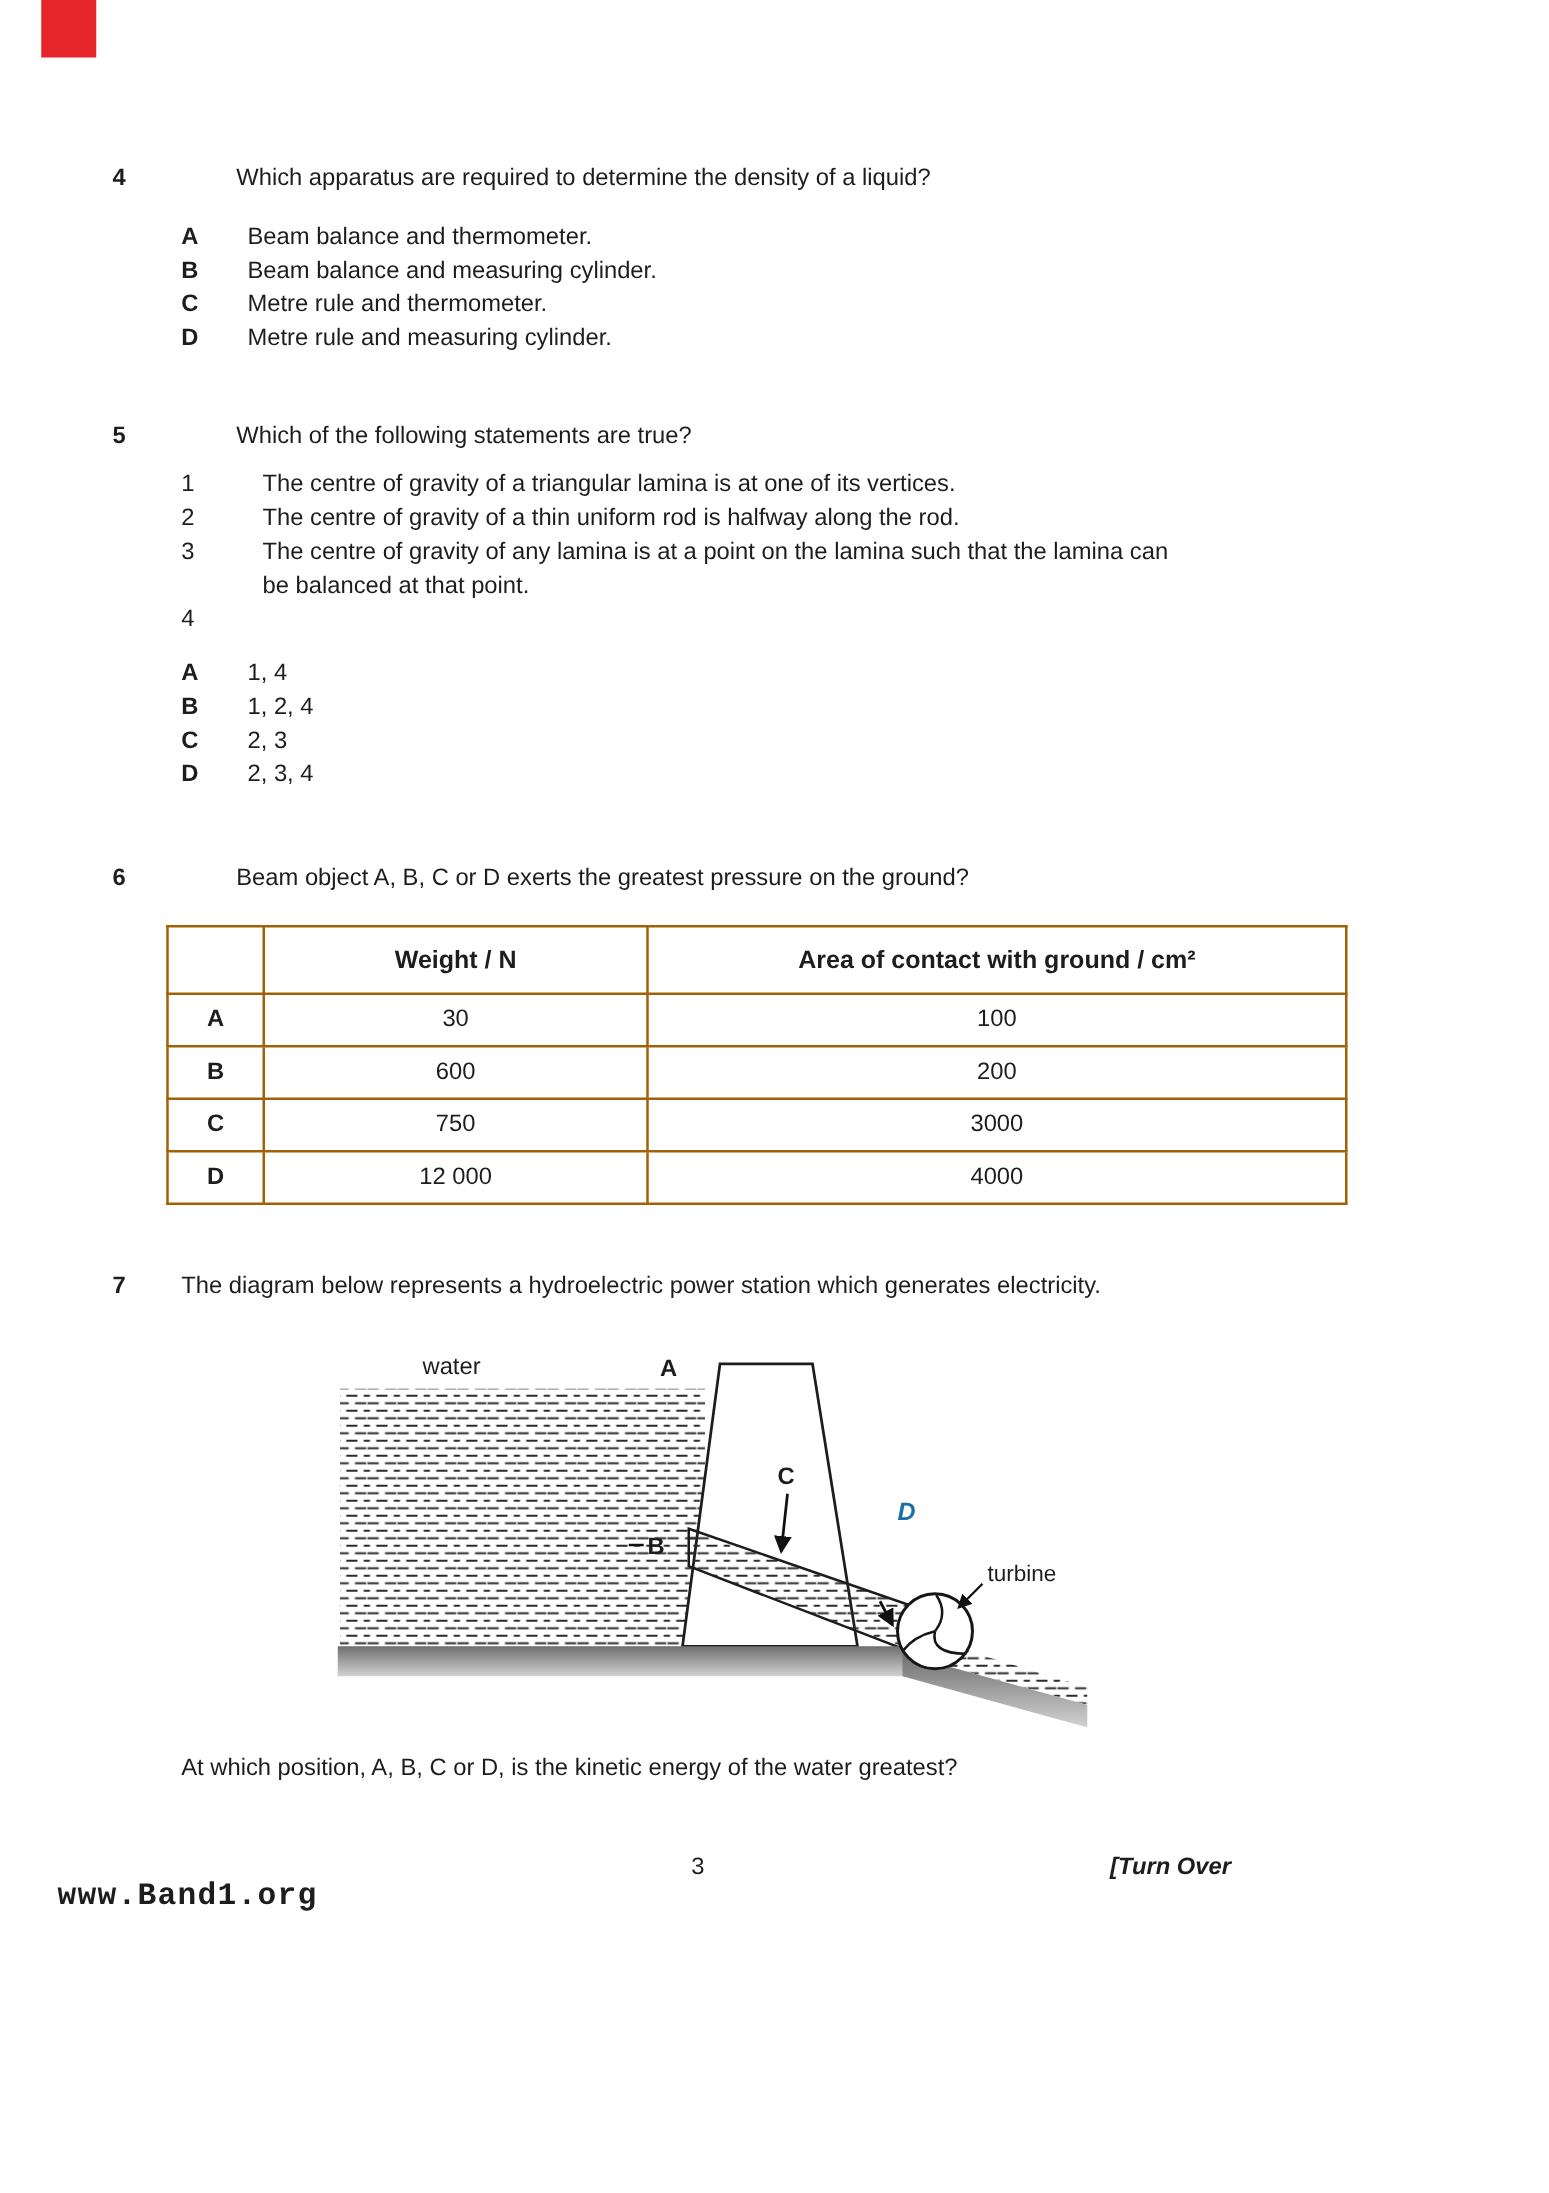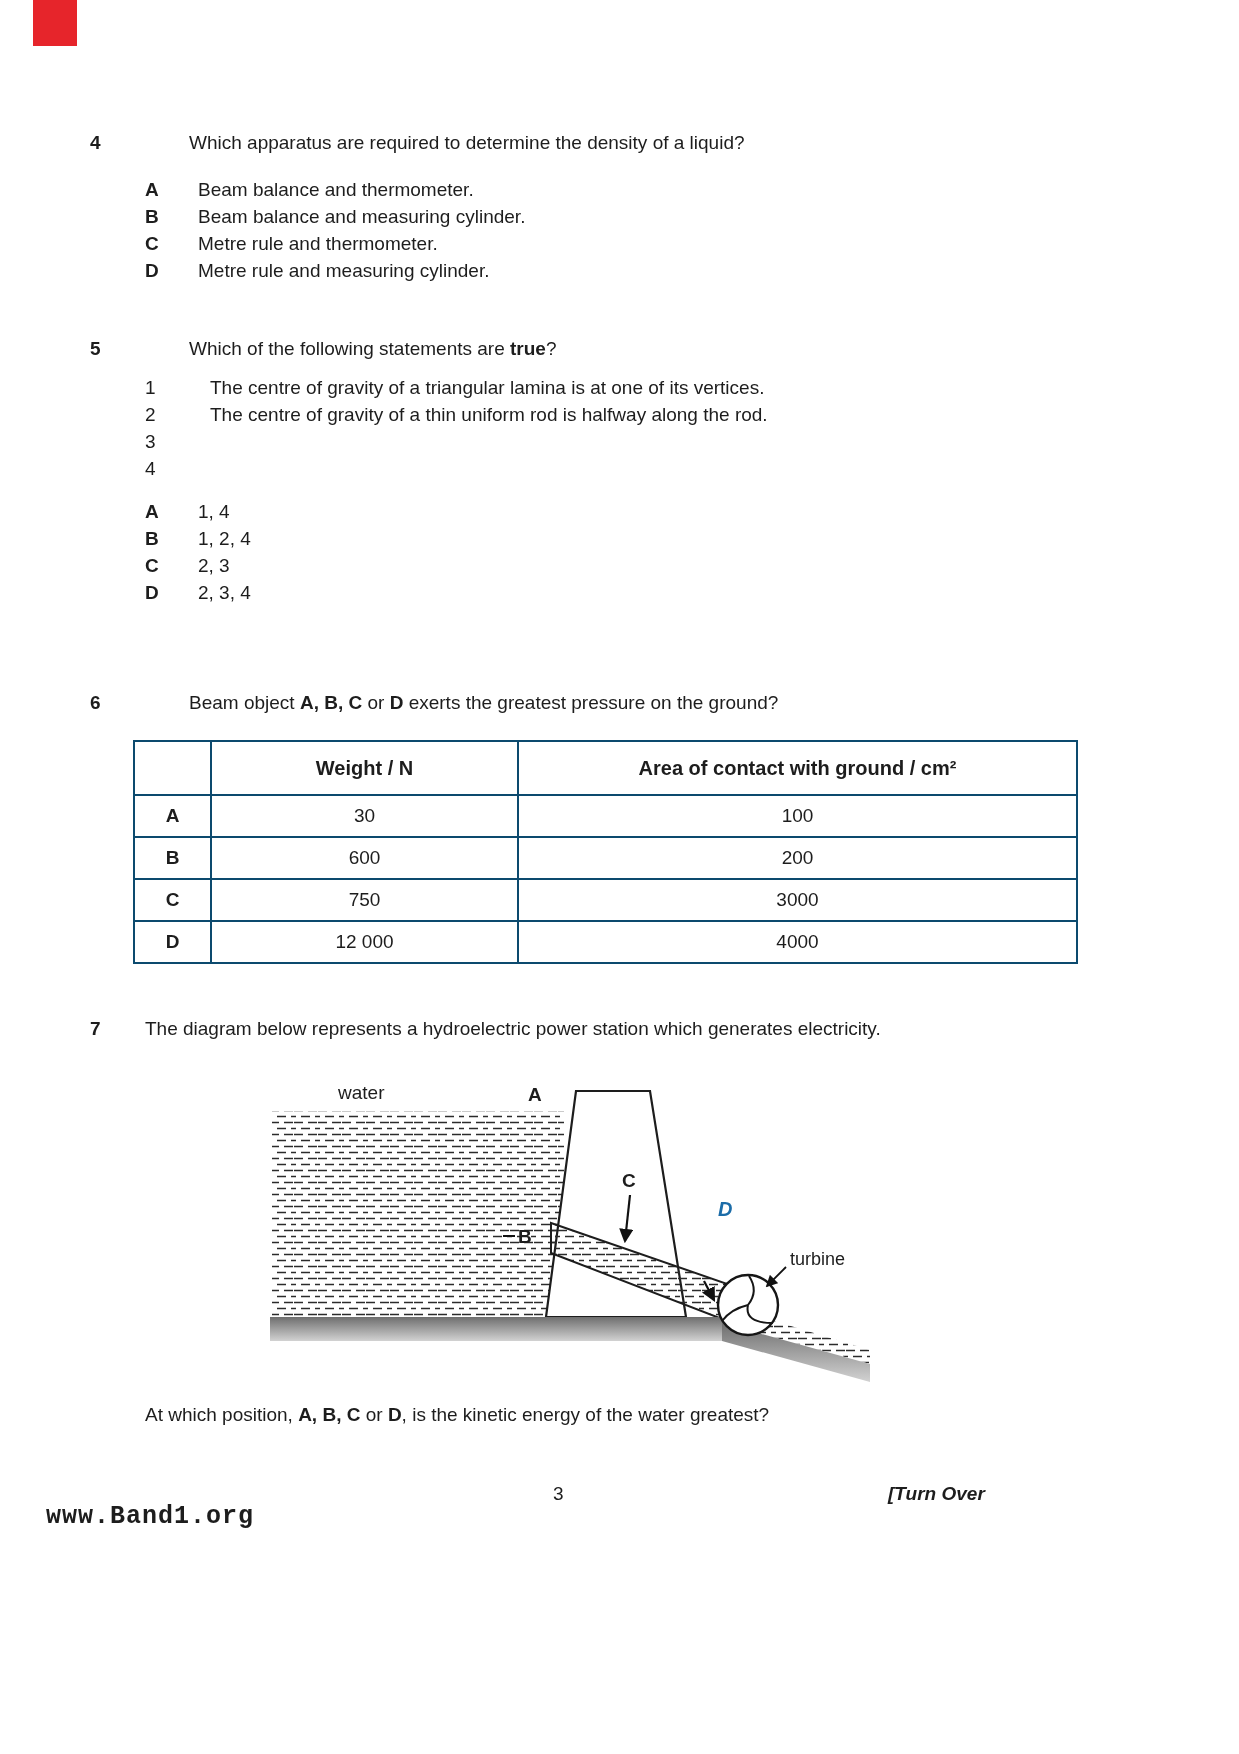--- a/index.html
+++ b/index.html
@@ -23,27 +23,27 @@
   .qrow{display:flex;line-height:26px;}
   .qnum{font-weight:bold;width:55px;flex-shrink:0;}
   .qtext{width:900px;margin-left:44px;}
   .opts{margin-top:20px;margin-left:55px;}
   .opt{display:flex;line-height:27px;}
   .opt-letter{font-weight:bold;width:53px;flex-shrink:0;}
   .stmts{margin-top:12px;margin-left:55px;}
   .stmt{display:flex;line-height:27px;}
   .stmt-num{width:65px;flex-shrink:0;}
   .stmt-text{width:740px;}
-  b.inl{font-weight:bold;text-align:center;}
+  b.inl{font-weight:normal;text-align:center;}
   table.ptable{
     border-collapse:collapse;
     margin:24px 0 0 43px;
   }
   table.ptable th, table.ptable td{
-    border:2px solid #0c4a6e;
+    border:2px solid #a16207;
     text-align:center;
     vertical-align:middle;
     padding:0 10px;
   }
   table.ptable th{height:52px;font-size:20px;}
   table.ptable td{height:40px;font-size:19px;}
   .colw-letter{width:55px;}
   .colw-weight{width:285px;}
   .colw-area{width:537px;}
   td.letter-cell{font-weight:bold;font-size:20px;}
@@ -100,20 +100,21 @@
       <div class="stmt">
         <span class="stmt-num">1</span>
         <span class="stmt-text">The centre of gravity of a triangular lamina is at one of its vertices.</span>
       </div>
       <div class="stmt">
         <span class="stmt-num">2</span>
         <span class="stmt-text">The centre of gravity of a thin uniform rod is halfway along the rod.</span>
       </div>
       <div class="stmt">
         <span class="stmt-num">3</span>
+        <span class="stmt-text">The centre of gravity of any lamina is at a point on the lamina such that the lamina can be balanced at that point.</span>
       </div>
       <div class="stmt">
         <span class="stmt-num">4</span>
       </div>
     </div>
     <div class="opts" style="margin-top:16px;">
       <div class="opt">
         <span class="opt-letter">A</span>
         <span>1, 4</span>
       </div>

